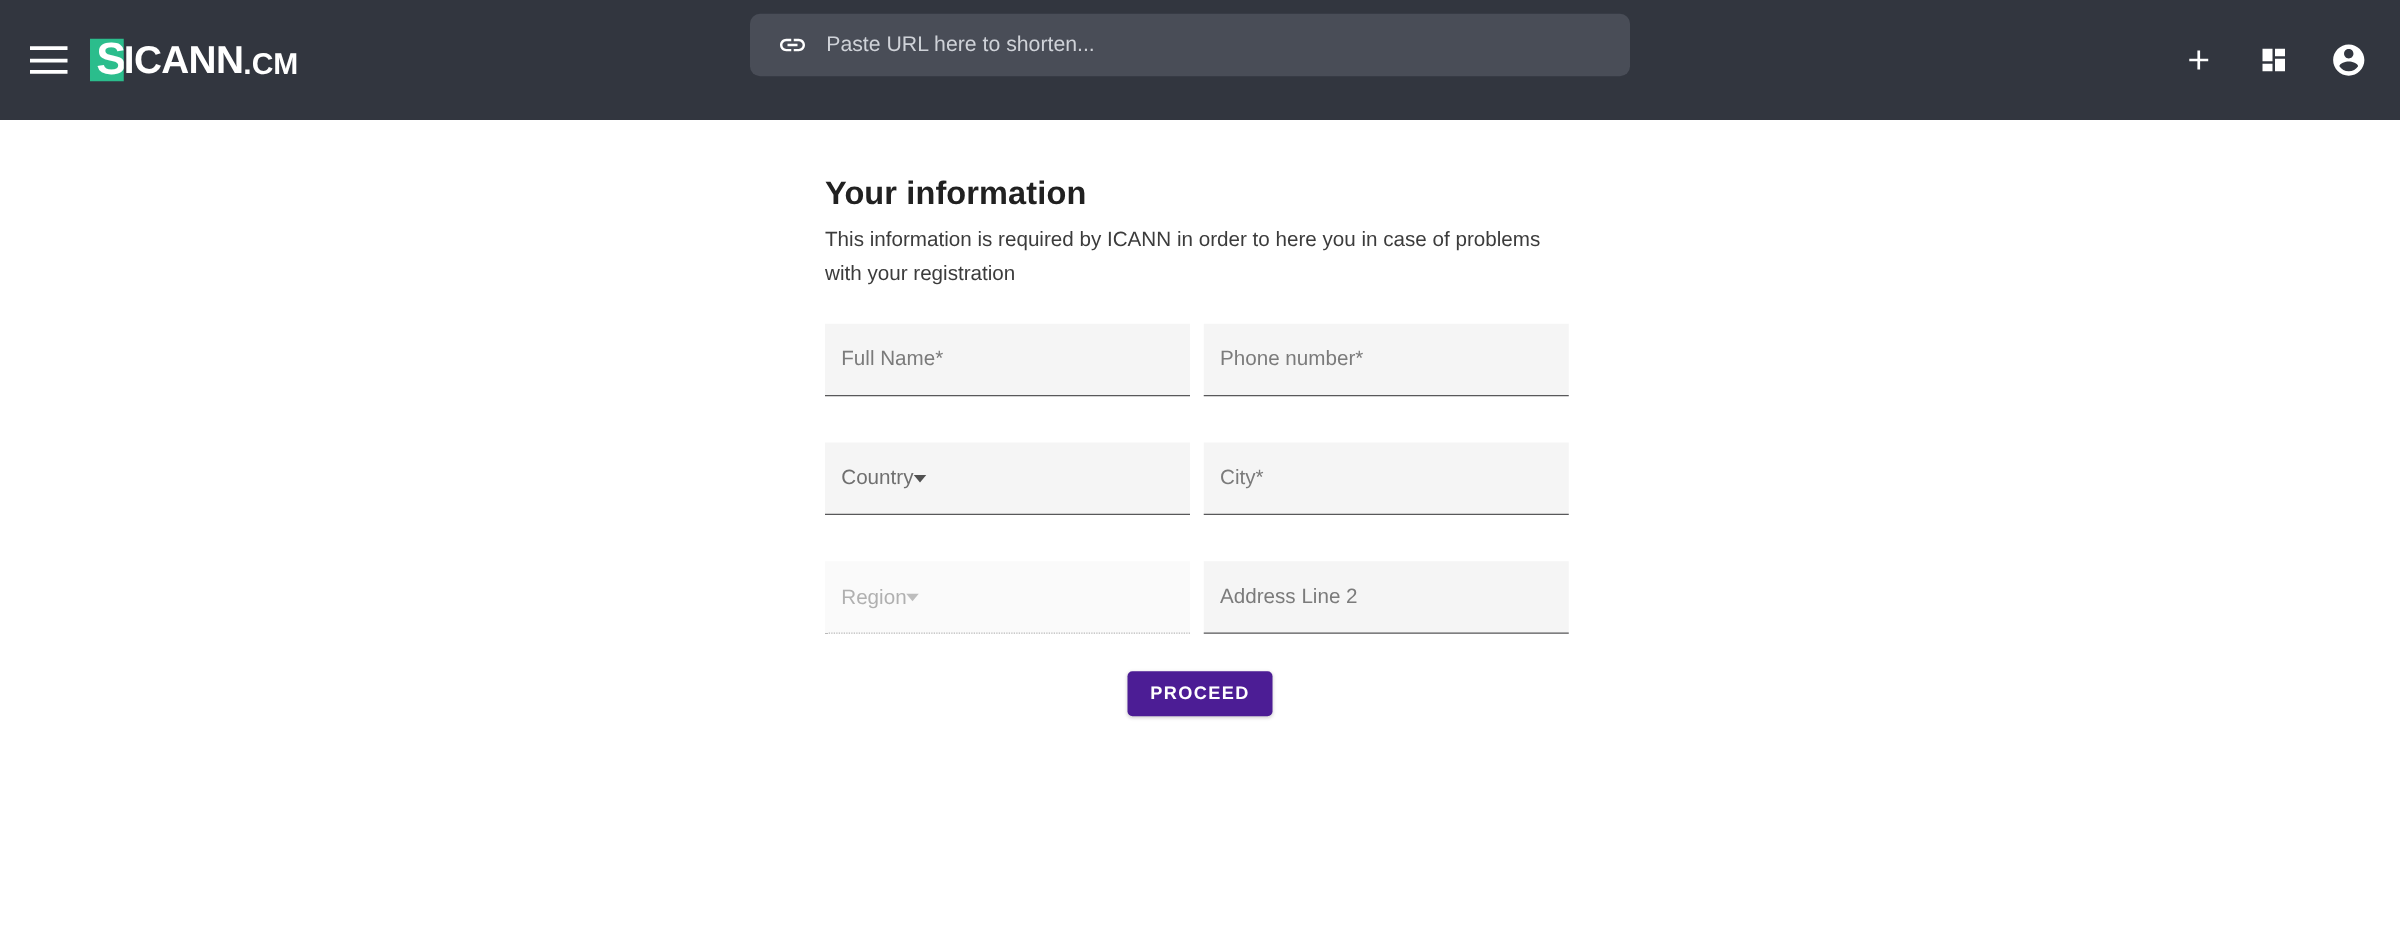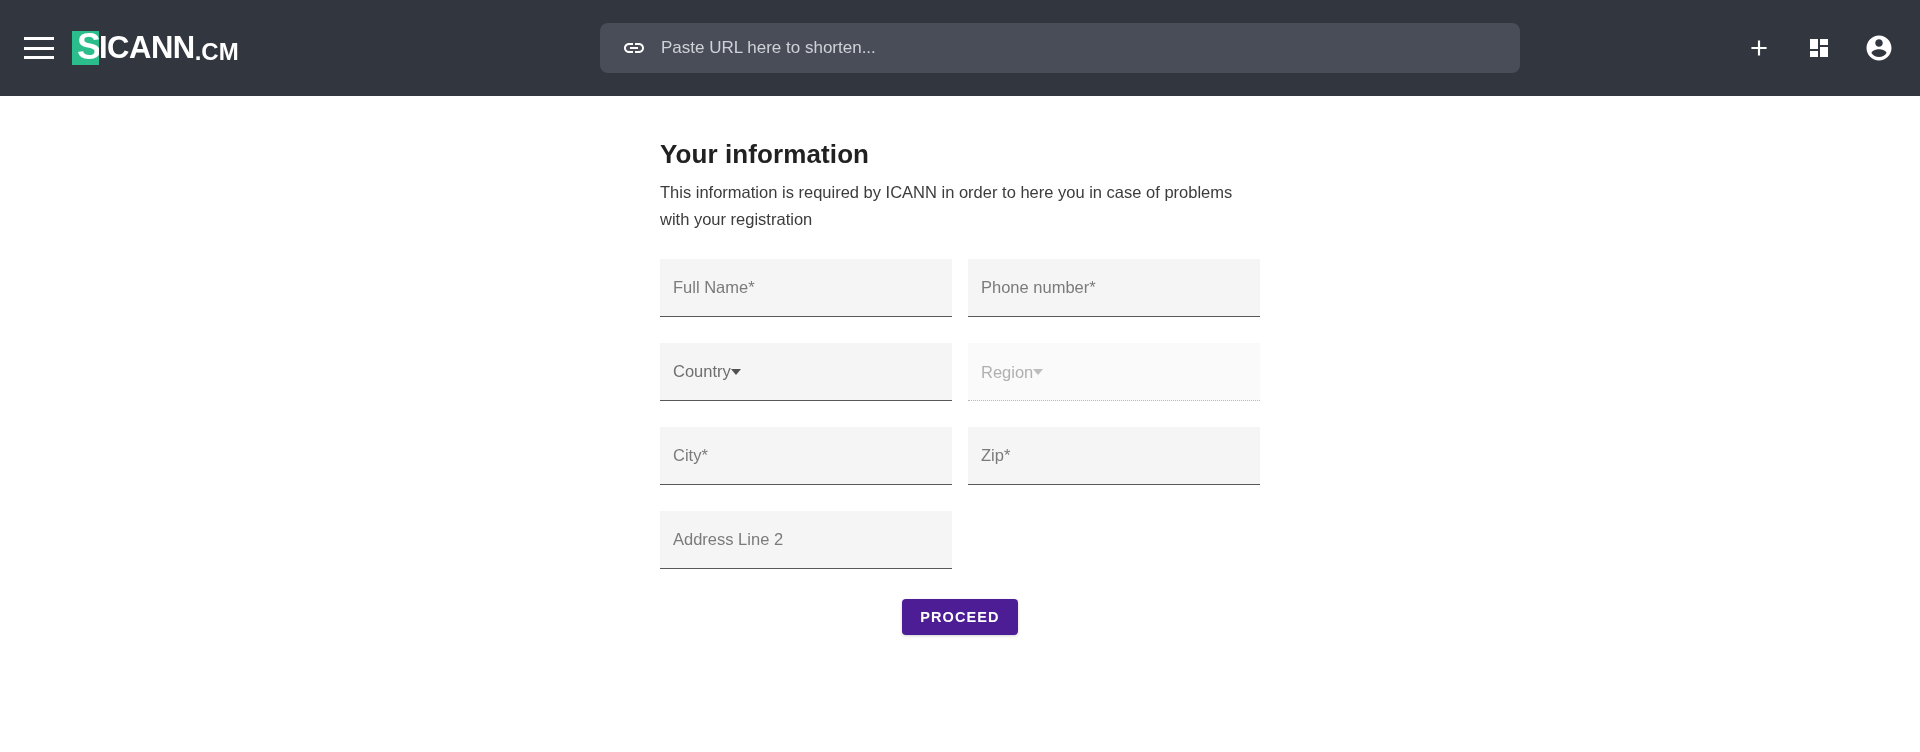--- a/index.html
+++ b/index.html
@@ -87,22 +87,22 @@
     letter-spacing: 0px;
     line-height: 34px;
     position: relative;
     top: 4px;
   }
 
   
   .urlbar {
     position: absolute;
     left: 600px;
-    top: 23px;
-    width: 920px;
+    top: 11px;
+    width: 704px;
     height: 50px;
     background: #494d57;
     border-radius: 8px;
     display: flex;
     align-items: center;
     padding: 0 22px;
     cursor: text;
   }
   .urlbar .link-ico {
     flex: none;
@@ -176,20 +176,21 @@
     line-height: 27px;
     max-width: 580px;
   }
 
   .grid {
     margin-top: 26px;
     display: flex;
     flex-wrap: wrap;
     column-gap: 16px;
     row-gap: 0px;
+    gap: 11px;
   }
 
   .cell { width: 292px; }
 
   
   .mfield {
     position: relative;
     height: 58px;
     background: #f5f5f5;
     border-bottom: 1.6px solid #58585a;
@@ -340,39 +341,34 @@
         </label>
       </div>
 
       <div class="cell">
         <div class="mfield select">
           <span class="sel-val">Country</span>
           <span class="caret"></span>
         </div>
       </div>
       <div class="cell">
+        <label class="mfield">
+          <input type="text" value="" placeholder="City*" style="">
+        </label>
+      </div>
+
+      <div class="cell">
         <div class="mfield select disabled">
           <span class="sel-val">Region</span>
           <span class="caret"></span>
         </div>
       </div>
 
       <div class="cell">
         <label class="mfield">
-          <input type="text" value="" placeholder="City*" style="">
-        </label>
-      </div>
-      <div class="cell">
-        <label class="mfield">
-          <input type="text" value="" placeholder="Zip*" style="">
-        </label>
-      </div>
-
-      <div class="cell">
-        <label class="mfield">
           <input type="text" value="" placeholder="Address Line 2" style="">
         </label>
       </div>
 
     </div>
 
     <div class="btn-row">
       <button class="proceed">PROCEED</button>
     </div>
 

